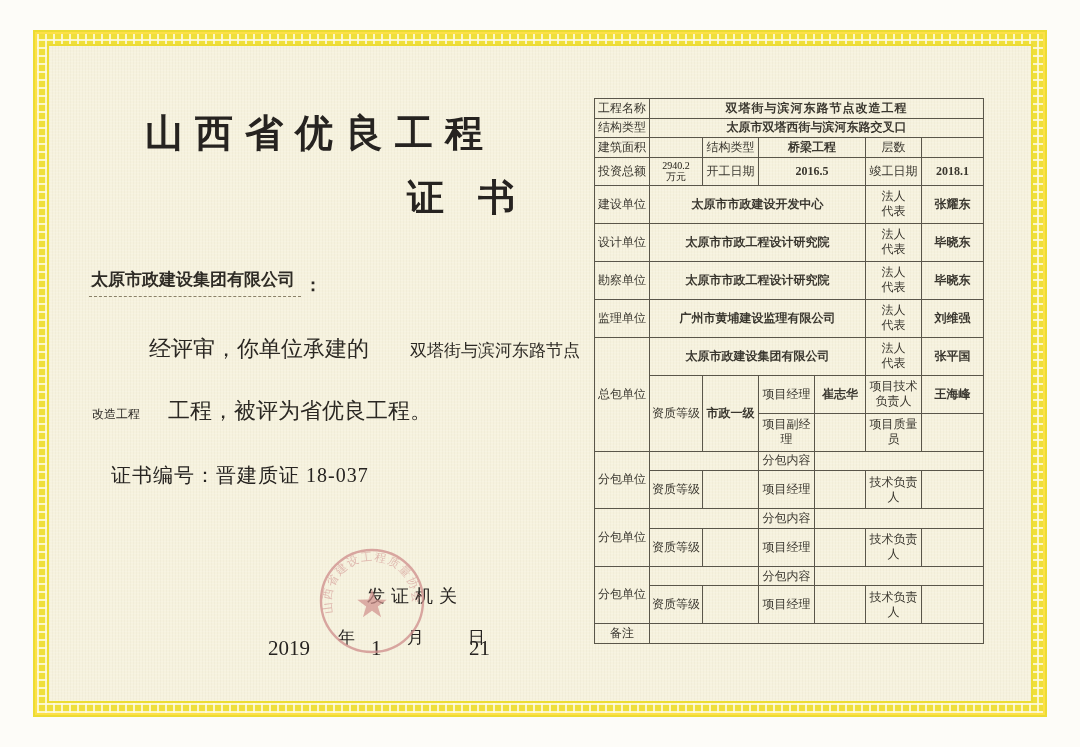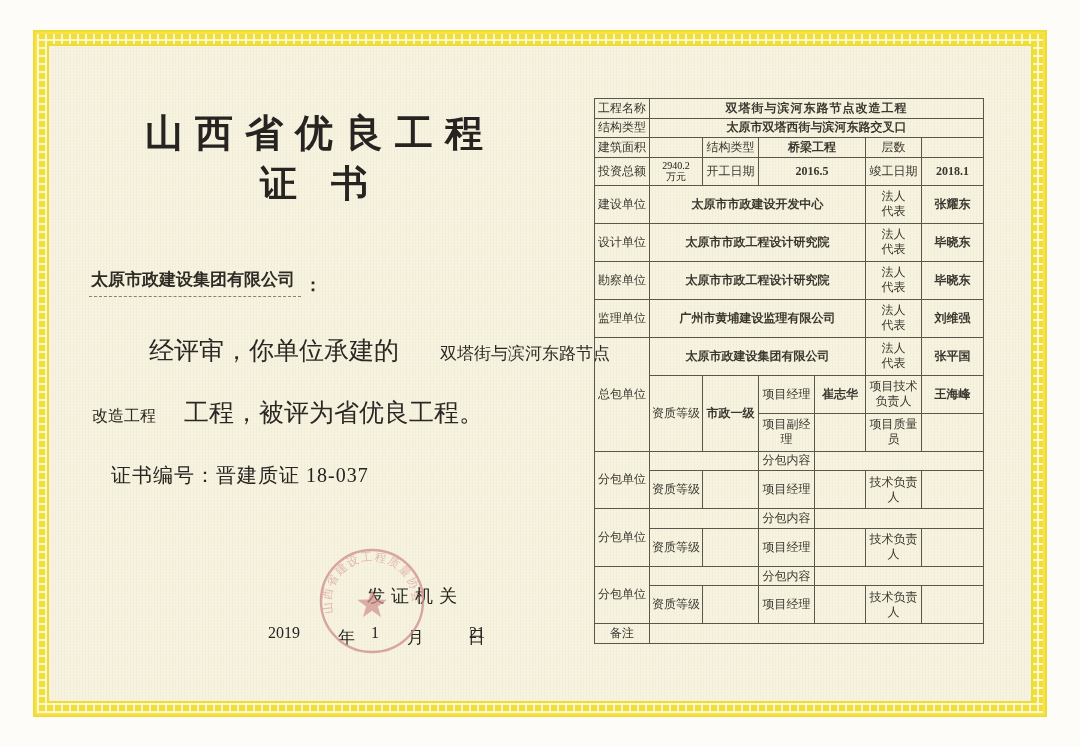--- a/index.html
+++ b/index.html
@@ -17,42 +17,42 @@
     background:#f6f2de;
     background-image:
       repeating-linear-gradient(0deg, rgba(255,255,255,.12) 0 1px, rgba(0,0,0,0) 1px 3px),
       repeating-linear-gradient(90deg, rgba(120,110,70,.04) 0 1px, rgba(0,0,0,0) 1px 3px);}
   .content{position:relative;width:100%;height:100%;}
 
   
   .title-block{position:absolute;left:30px;top:62px;width:470px;text-align:center;}
   .title-l1{font-size:38px;font-weight:bold;letter-spacing:12px;text-indent:12px;
             color:#262320;white-space:nowrap;}
-  .title-l2{font-size:37px;font-weight:bold;letter-spacing:34px;
-            text-indent:34px;color:#262320;white-space:nowrap;}
+  .title-l2{margin-top:14px;font-size:37px;font-weight:bold;letter-spacing:34px;
+            text-indent:34px;color:#262320;white-space:nowrap;text-align:right;}
 
   .recipient-line{position:absolute;left:40px;top:222px;white-space:nowrap;}
   .recipient-name{display:inline-block;font-size:17px;font-weight:600;color:#2e2b25;
       padding:0 6px 5px 2px;border-bottom:1px dashed #8a8168;}
   .recipient-colon{font-size:18px;font-weight:bold;vertical-align:bottom;padding-left:3px;}
 
   .body-p1{position:absolute;left:52px;top:288px;width:480px;white-space:nowrap;}
   .indent{display:inline-block;width:48px;}
-  .t-big{font-size:25px;color:#2b2823;text-align:center;}
+  .t-big{font-size:22px;color:#2b2823;text-align:center;}
   .t-small{font-size:17px;color:#2b2823;padding-left:41px;}
   .body-p2{position:absolute;left:43px;top:350px;width:480px;white-space:nowrap;}
-  .t-fill{font-size:16px;color:#2b2823;}
+  .t-fill{font-size:12px;color:#2b2823;}
   .gap28{display:inline-block;width:28px;}
 
   .cert-no{position:absolute;left:62px;top:416px;font-size:20px;letter-spacing:1px;color:#262320;}
 
   .issuer{position:absolute;left:318px;top:530px;font-size:18px;letter-spacing:6px;color:#262320;margin-top:8px;}
   .date-row{position:absolute;left:0;top:576px;width:540px;height:30px;}
   .date-row span{position:absolute;color:#262320;}
-  .d-num{font-size:16px;top:2px;text-align:center;}
+  .d-num{font-size:21px;top:14px;text-align:center;}
   .d-unit{font-size:17px;top:4px;}
   .pos-year{left:219px;} .pos-yu{left:289px;} .pos-month{left:322px;}
   .pos-mu{left:358px;} .pos-day{left:376px;margin-left:44px;} .pos-du{left:419px;}
 
   .seal{position:absolute;left:243px;top:475px;width:160px;height:160px;opacity:.9;}
 
   
   table.info{position:absolute;left:545px;top:52px;width:389px;height:546px;
      border-collapse:collapse;table-layout:fixed;border-radius:24px;}
   table.info td{border:1px solid #5a564a;text-align:center;vertical-align:middle;

